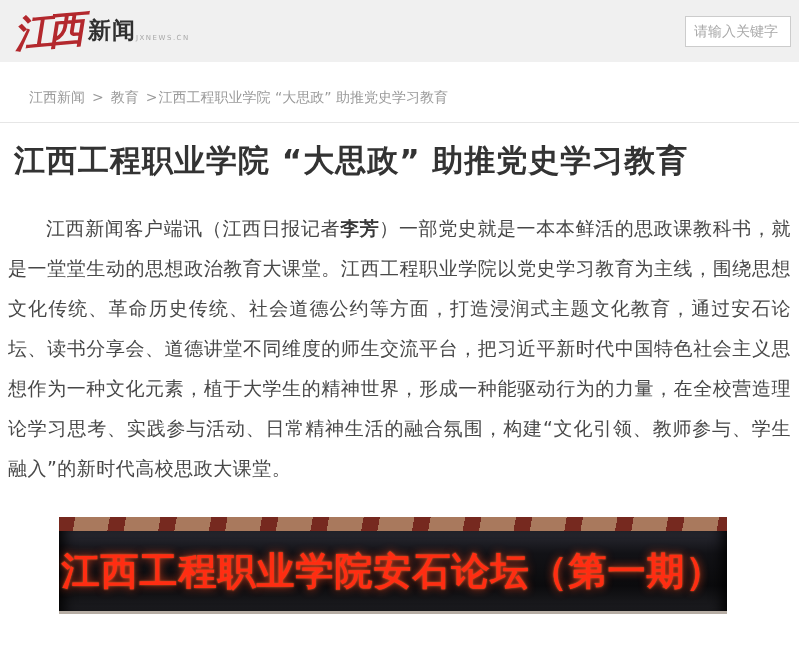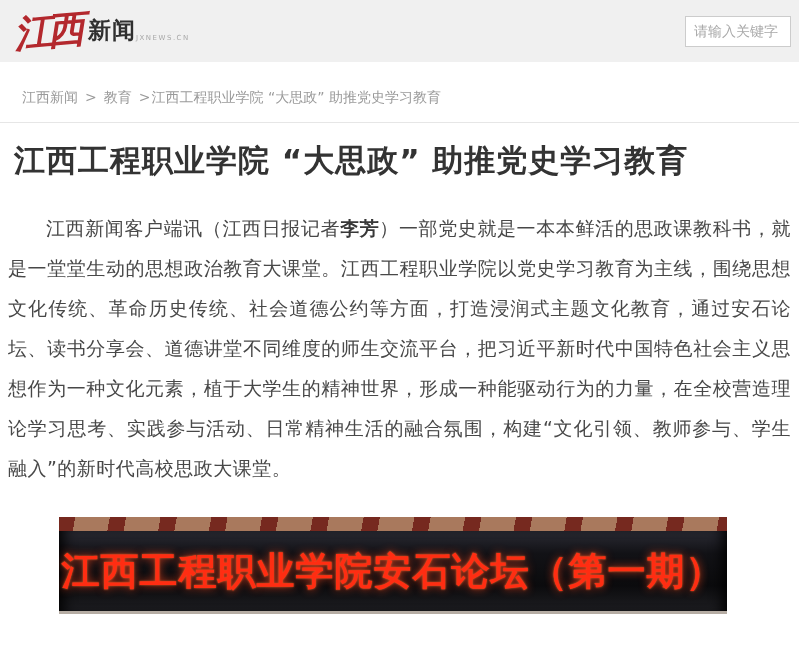--- a/index.html
+++ b/index.html
@@ -23,21 +23,21 @@
   .logo-suffix{ font-size:23px; font-weight:bold; color:#2f2f2f; line-height:1.05; letter-spacing:1px; }
   .logo-domain{ font-size:7px; color:#a8a8a8; letter-spacing:1.5px; align-self:flex-end; margin-top:7px;text-align:right; }
   .search-input{
     width:106px; height:31px; border:1px solid #ccc; background:#fff;
     padding:0 8px; font-size:14px; color:#333; outline:none;
     font-family:"DejaVu Sans","Liberation Sans",sans-serif;
   }
   .search-input::placeholder{ color:#a9a9a9; }
 
   
-  .breadcrumb{ padding:27px 22px 0; font-size:14px; color:#9a9a9a; height:60px; }
+  .breadcrumb{ padding:27px 29px 0; font-size:14px; color:#9a9a9a; height:60px; }
   .breadcrumb a{ color:#9a9a9a; text-decoration:none; cursor:pointer; }
   .bc-sep1{ margin:0 7px; }
   .bc-sep2{ margin-left:7px; margin-right:1px; }
   .divider{ border-top:1px solid #e6e6e6; width:100%; }
 
   
   .article-title{
     margin:19px 14px 0; font-size:31px; font-weight:bold; color:#333;
     letter-spacing:1px; line-height:1.2; white-space:nowrap;
   }

